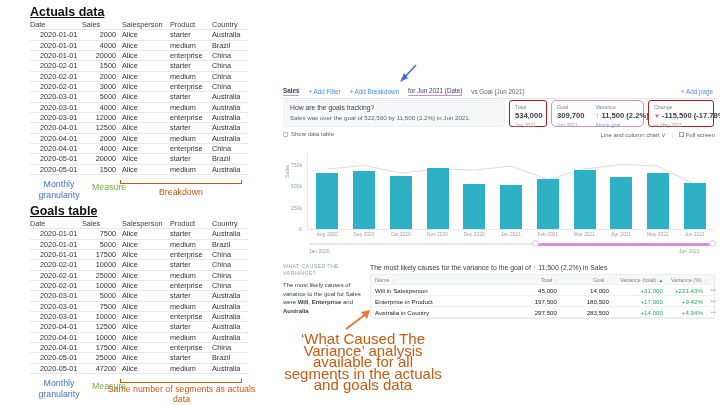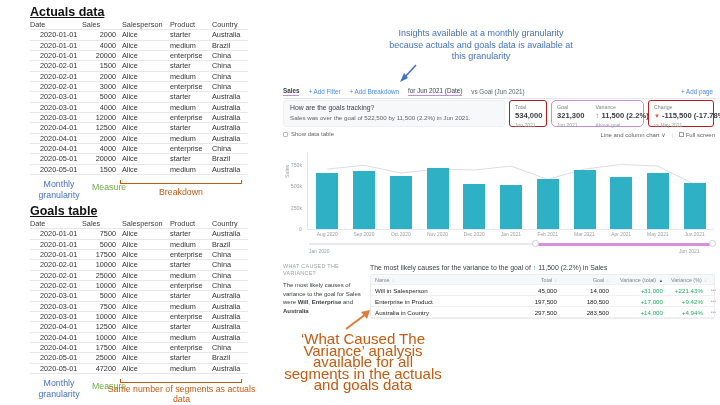--- a/index.html
+++ b/index.html
@@ -330,21 +330,20 @@
           <div class="tc tc3">medium</div>
           <div class="tc tc4">Australia</div>
         </div>
       </div>
   </div>
   <div class="note-blue" style="left:26px; top:378px; width:66px;">Monthly granularity</div>
   <div class="note-green" style="left:92px; top:381px;">Measure</div>
   <div class="bracket" style="left:120px; top:379px; width:122px;"></div>
   <div class="note-orange" style="left:104px; top:384px; width:155px;">Same number of segments as actuals data</div>
 
-  <div class="callout-blue">Insights available at a monthly granularity because actuals and goals data is available at this granularity</div>
   <svg class="arrow-svg" style="left:398px; top:62px;" width="22" height="22">
     <line x1="18" y1="3" x2="6" y2="16" stroke="#4472C4" stroke-width="1.6"></line>
     <polygon points="2,20 10,16 6,11" fill="#4472C4"></polygon>
   </svg>
   <div class="callout-orange">‘What Caused The Variance’ analysis available for all segments in the actuals and goals data</div>
   <svg class="arrow-svg" style="left:340px; top:308px;" width="34" height="24">
     <line x1="6" y1="21" x2="26" y2="6" stroke="#E07B39" stroke-width="2"></line>
     <polygon points="30,2 21,4 27,11" fill="#E07B39"></polygon>
   </svg>
 
@@ -362,21 +361,21 @@
     <div class="a">Sales was over the goal of 522,500 by 11,500 (2.2%) in Jun 2021.</div>
   </div>
   <div class="kcard" style="left:509px; width:38px;">
     <div class="klabel">Total</div>
     <div class="kvalue">534,000</div>
     <div class="ksub">Jun 2021</div>
   </div>
   <div class="kcard goalvar" style="left:551px; width:93px;">
     <div>
       <div class="klabel">Goal</div>
-      <div class="kvalue">321,300</div>
+      <div class="kvalue">309,700</div>
       <div class="ksub">Jun 2021</div>
     </div>
     <div>
       <div class="klabel">Variance</div>
       <div class="kvalue"><span class="up-green">↑</span> <span>11,500 (2.2%)</span></div>
       <div class="ksub">Above goal</div>
     </div>
   </div>
   <div class="kcard" style="left:648px; width:66px;">
     <div class="klabel">Change</div>

